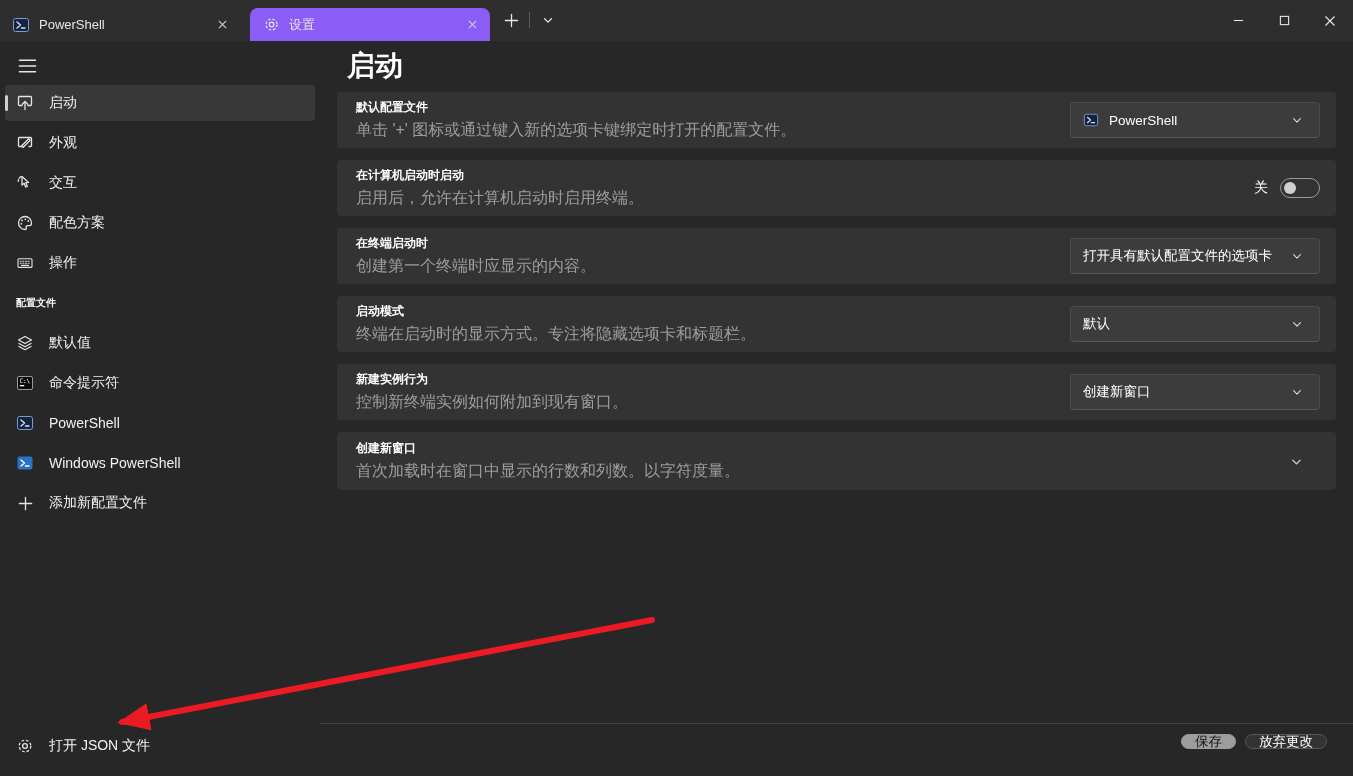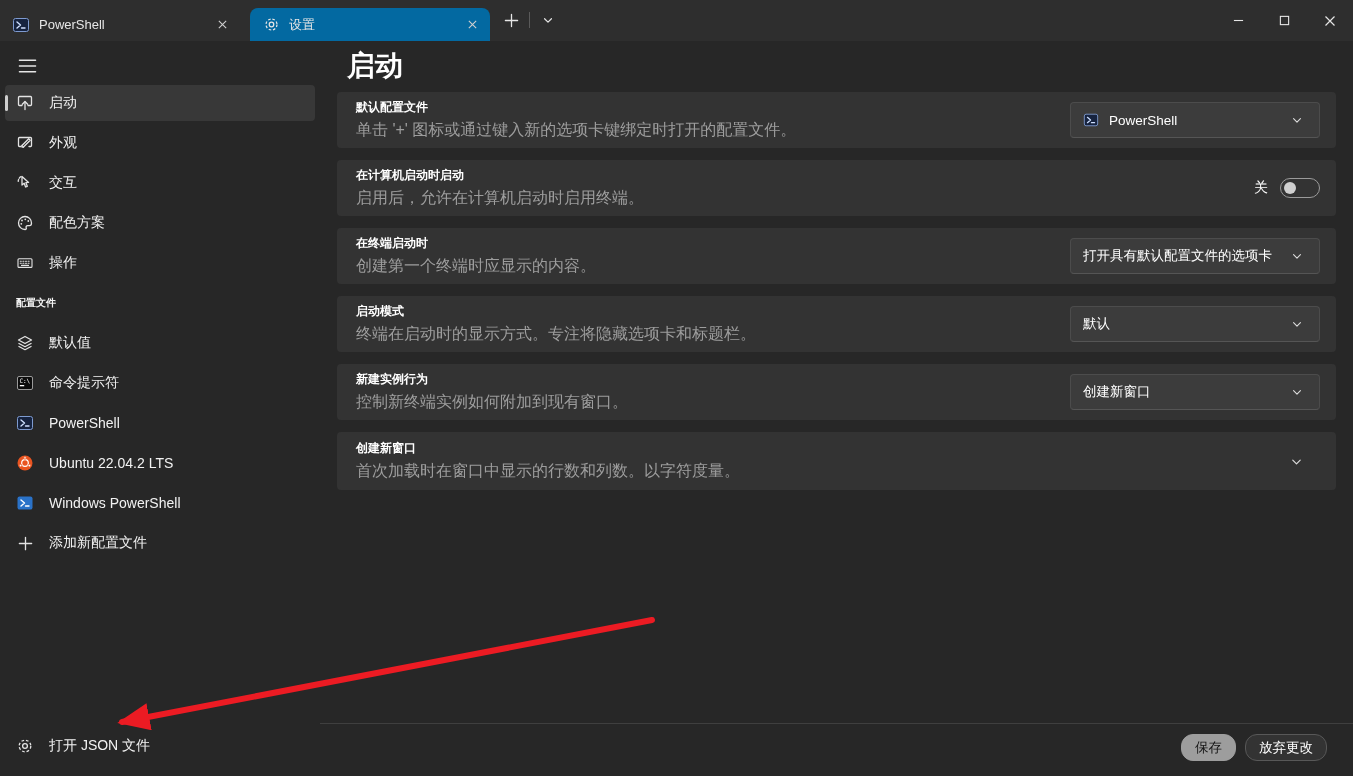--- a/index.html
+++ b/index.html
@@ -6,21 +6,21 @@
   html,body { width:1353px; height:776px; overflow:hidden; background:#272727;
     font-family:"Liberation Sans", sans-serif; color:#f0f0f0; }
   .window { position:absolute; inset:0; }
 
   
   .tabbar { position:absolute; left:0; top:0; width:1353px; height:41px; background:#2e2e2e; }
   .tabs { position:absolute; left:0; bottom:0; display:flex; align-items:flex-end; }
   .tab { width:240px; height:33px; display:flex; align-items:center; padding:0 10px 0 12px;
     border-radius:8px 8px 0 0; font-size:13px; color:#e6e6e6; cursor:default; }
   .tab.inactive { background:transparent; margin-right:10px; }
-  .tab.active { background:#0369a1; }
+  .tab.active { background:#8b5cf6; }
   .tab .tab-icon { width:18px; height:18px; margin-right:9px; display:flex; align-items:center; justify-content:center; flex:0 0 auto; }
   .tab .tab-label { flex:1 1 auto; white-space:nowrap; overflow:hidden; }
   .tab-close { width:16px; height:16px; display:flex; align-items:center; justify-content:center; border-radius:3px; }
   .newtab-group { position:absolute; left:496px; bottom:8px; display:flex; align-items:center; height:26px; }
   .icon-btn { width:30px; height:26px; display:flex; align-items:center; justify-content:center; border-radius:4px; color:#dcdcdc; }
   .vsep { width:1px; height:16px; background:#5a5a5a; margin:0 3px; }
   .win-controls { position:absolute; right:0; top:0; height:41px; display:flex; }
   .win-btn { width:46px; height:41px; display:flex; align-items:center; justify-content:center; color:#e6e6e6; }
 
   
@@ -52,21 +52,21 @@
   .dropdown .dd-value { flex:1 1 auto; margin-right:14px; white-space:nowrap; }
   .dropdown .dd-icon { width:16px; height:16px; margin-right:10px; display:flex; align-items:center; }
   .toggle-wrap { display:flex; align-items:center; gap:12px; }
   .toggle-label { font-size:14px; color:#ffffff; }
   .toggle { width:40px; height:20px; border:1px solid #9a9a9a; border-radius:10px; position:relative; }
   .toggle .knob { position:absolute; left:3px; top:3px; width:12px; height:12px; border-radius:50%; background:#cfcfcf; }
   .chev { display:flex; align-items:center; justify-content:center; width:20px; height:20px; color:#dcdcdc; }
 
   .main-footer { position:absolute; left:0; right:0; bottom:0; height:53px; border-top:1px solid #3f3f3f; }
   .footer-btns { position:absolute; right:26px; top:10px; display:flex; gap:9px; }
-  .btn { height:27px; border-radius:12px; font-size:13.5px; display:flex; align-items:center; padding:0 13px; }
+  .btn { height:15px; border-radius:12px; font-size:13.5px; display:flex; align-items:center; padding:0 13px; }
   .btn.primary { background:#9d9d9d; color:#151515; border:1px solid #9d9d9d; }
   .btn.secondary { background:#333333; color:#ffffff; border:1px solid #585858; }
 
   
   .annotation { position:absolute; inset:0; pointer-events:none; z-index:50; }
 
   svg { display:block; }
 </style>
 </head>
 <body>
@@ -236,32 +236,20 @@
         <span class="side-icon">
           <svg width="18" height="18" viewBox="0 0 18 18">
               <rect x="1.5" y="2.5" width="15" height="13" rx="2" fill="#16233f" stroke="#7e9bd0" stroke-width="1"></rect>
               <path d="M5 6 L8.5 9 L5 12" stroke="#cfe0ff" stroke-width="1.4" fill="none" stroke-linecap="round" stroke-linejoin="round"></path>
               <path d="M9.5 12 H13" stroke="#cfe0ff" stroke-width="1.4" stroke-linecap="round"></path>
             </svg>
         </span>
         <span>PowerShell</span>
       </div>
 
-      <div class="side-item">
-        <span class="side-icon">
-          <svg width="18" height="18" viewBox="0 0 18 18">
-              <circle cx="9" cy="9" r="7.5" fill="#e95420"></circle>
-              <circle cx="9" cy="9" r="3.3" stroke="#ffffff" stroke-width="1.2" fill="none"></circle>
-              <circle cx="9" cy="3.9" r="1.3" fill="#ffffff" stroke="#e95420" stroke-width="0.8"></circle>
-              <circle cx="4.6" cy="11.6" r="1.3" fill="#ffffff" stroke="#e95420" stroke-width="0.8"></circle>
-              <circle cx="13.4" cy="11.6" r="1.3" fill="#ffffff" stroke="#e95420" stroke-width="0.8"></circle>
-            </svg>
-        </span>
-        <span>Ubuntu 22.04.2 LTS</span>
-      </div>
 
       <div class="side-item">
         <span class="side-icon">
           <svg width="18" height="18" viewBox="0 0 18 18">
               <rect x="1.5" y="2.5" width="15" height="13" rx="2" fill="#2a72c8"></rect>
               <path d="M5 6 L8.5 9 L5 12" stroke="#ffffff" stroke-width="1.4" fill="none" stroke-linecap="round" stroke-linejoin="round"></path>
               <path d="M9.5 12 H13" stroke="#ffffff" stroke-width="1.4" stroke-linecap="round"></path>
             </svg>
         </span>
         <span>Windows PowerShell</span>

